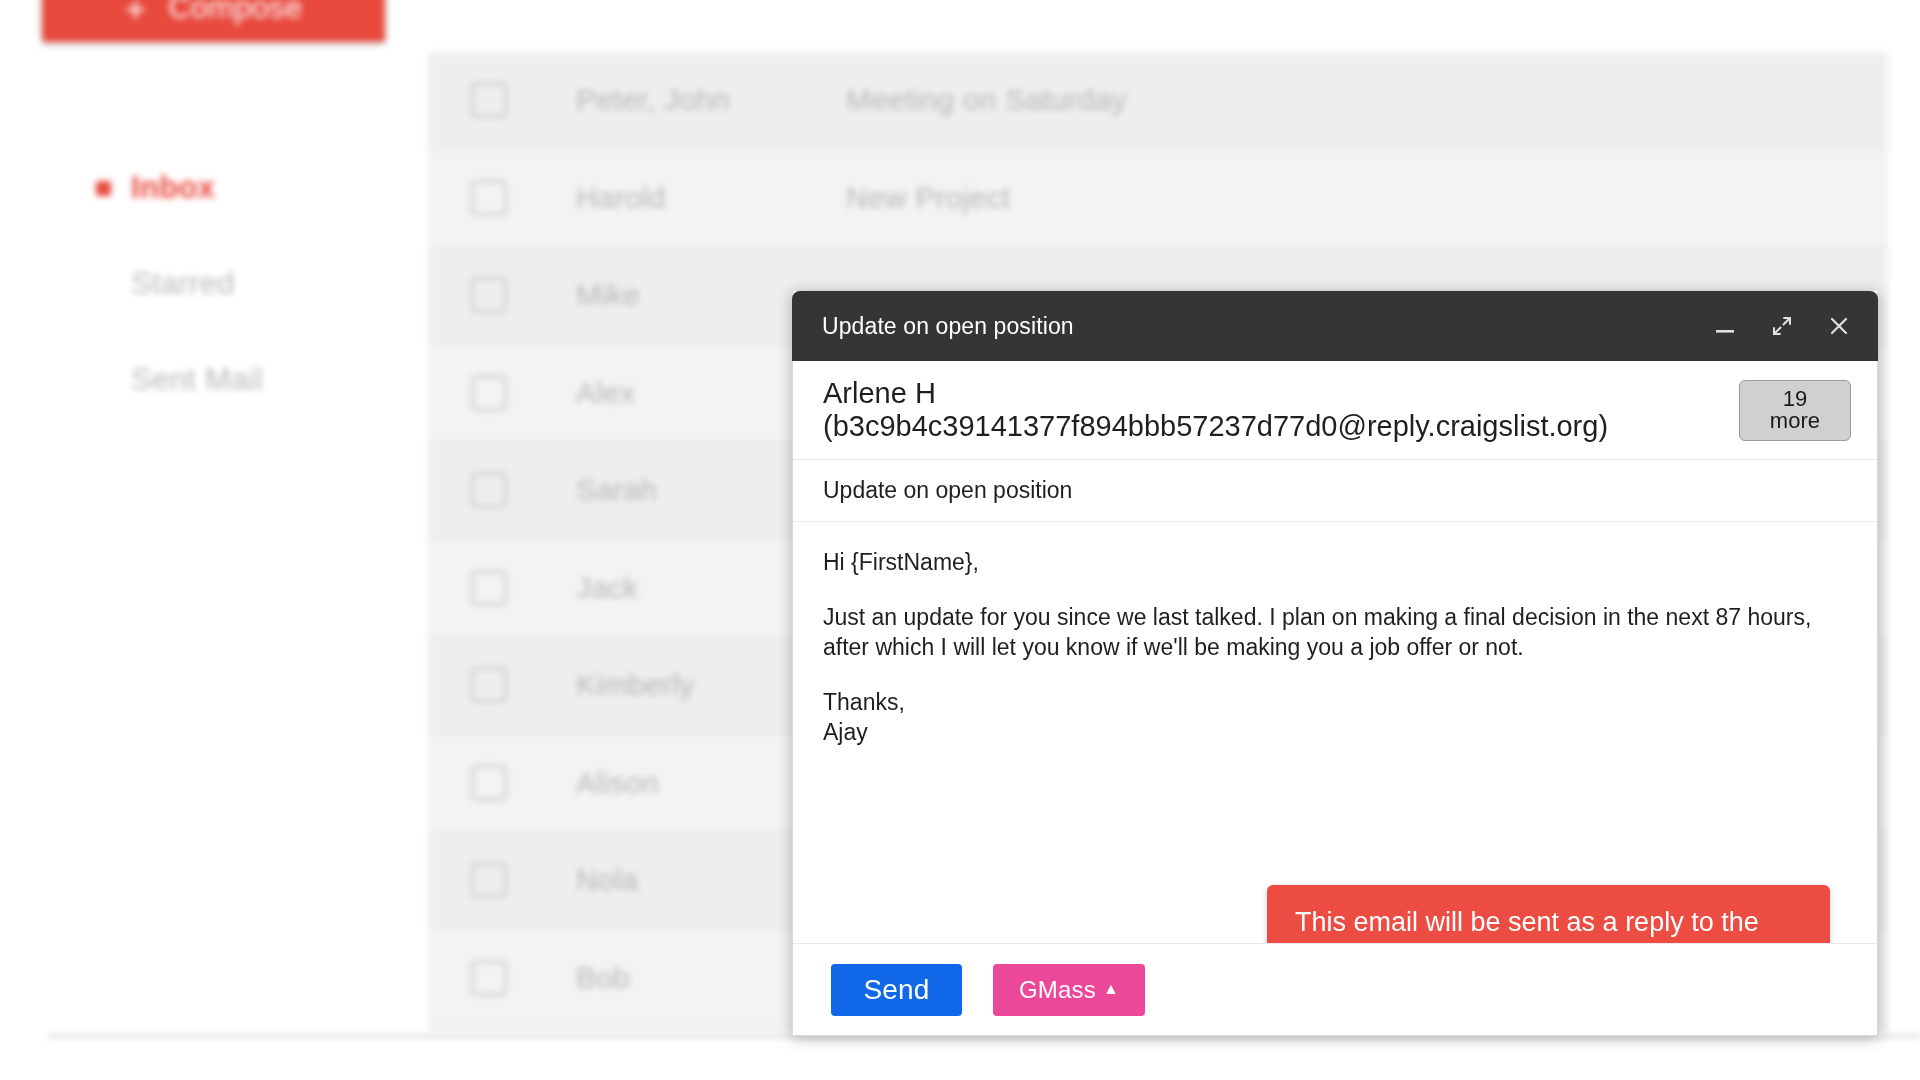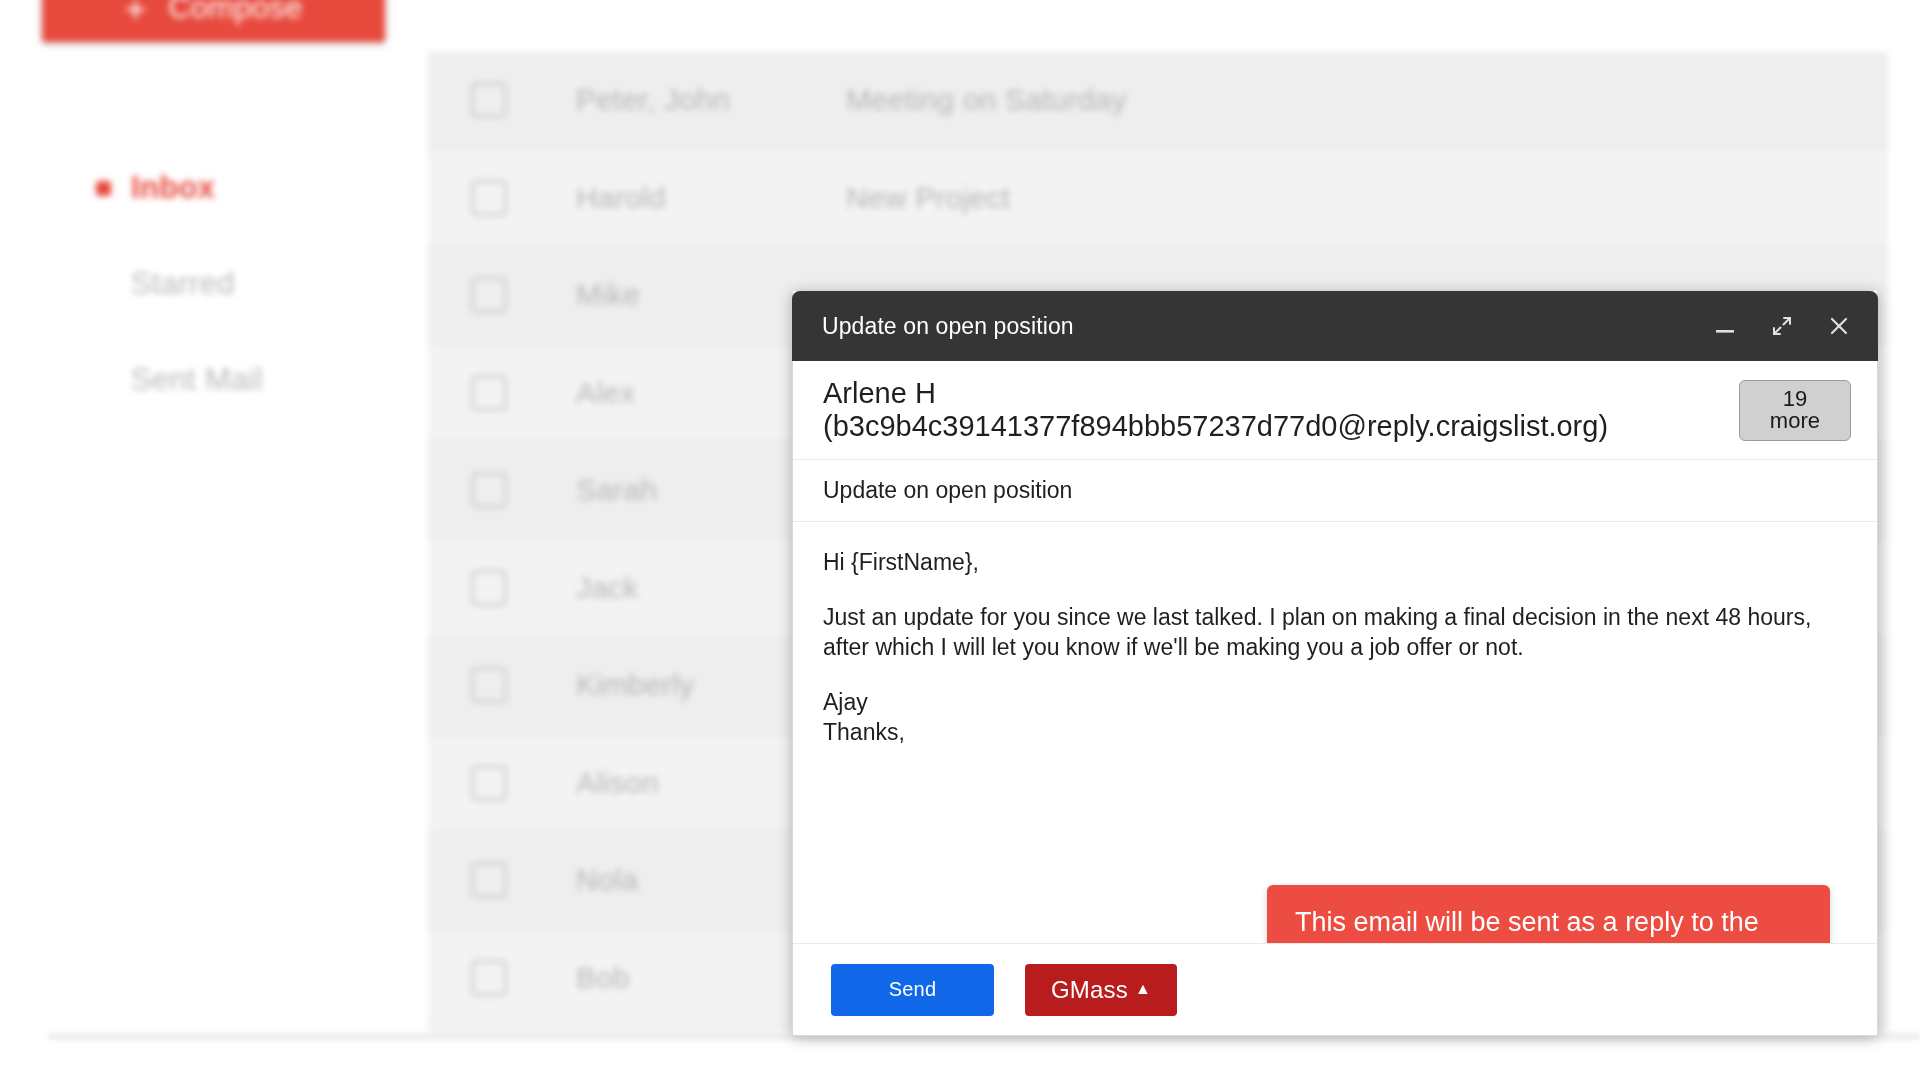--- a/index.html
+++ b/index.html
@@ -250,29 +250,29 @@
     display: flex;
     align-items: center;
     padding-left: 38px;
     gap: 31px;
   }
   .send-btn {
     background: #1068e8;
     color: #ffffff;
     border: none;
     border-radius: 4px;
-    width: 163px;
+    width: 131px;
     height: 52px;
-    font-size: 20px;
+    font-size: 28px;
     font-family: "Liberation Sans", sans-serif;
     cursor: pointer;
     letter-spacing: .2px;
   }
   .gmass-btn {
-    background: #b91c1c;
+    background: #ec4899;
     color: #ffffff;
     border: none;
     border-radius: 4px;
     width: 152px;
     height: 52px;
     font-size: 24px;
     font-family: "Liberation Sans", sans-serif;
     cursor: pointer;
     display: flex;
     align-items: center;
@@ -396,23 +396,23 @@
       <span class="cw-recipient">Arlene H (b3c9b4c39141377f894bbb57237d77d0@reply.craigslist.org)</span>
       <button class="more-btn">19 more</button>
     </div>
 
     <div class="cw-field">
       <span class="cw-subject">Update on open position</span>
     </div>
 
     <div class="cw-body">
       <div class="body-para">Hi {FirstName},</div>
-      <div class="body-para">Just an update for you since we last talked. I plan on making a final decision in the next 48 hours, after which I will let you know if we'll be making you a job offer or not.</div>
+      <div class="body-para">Just an update for you since we last talked. I plan on making a final decision in the next 87 hours, after which I will let you know if we'll be making you a job offer or not.</div>
+      <div class="body-para sig">Thanks,</div>
       <div class="body-para sig">Ajay</div>
-      <div class="body-para sig">Thanks,</div>
 
       <div class="callout">
         <span>This email will be sent as a reply to the last email exchange that took place between me and the recipient.</span>
       </div>
 
     </div>
 
     <div class="cw-footer">
       <button class="send-btn">Send</button>
       <button class="gmass-btn">

